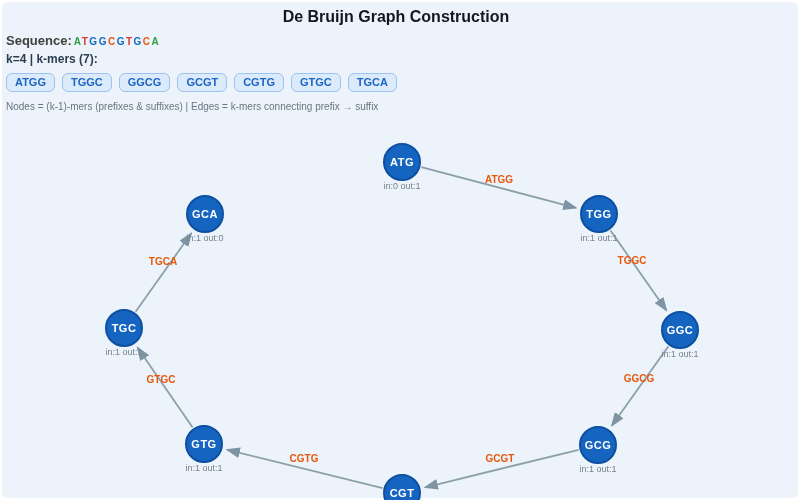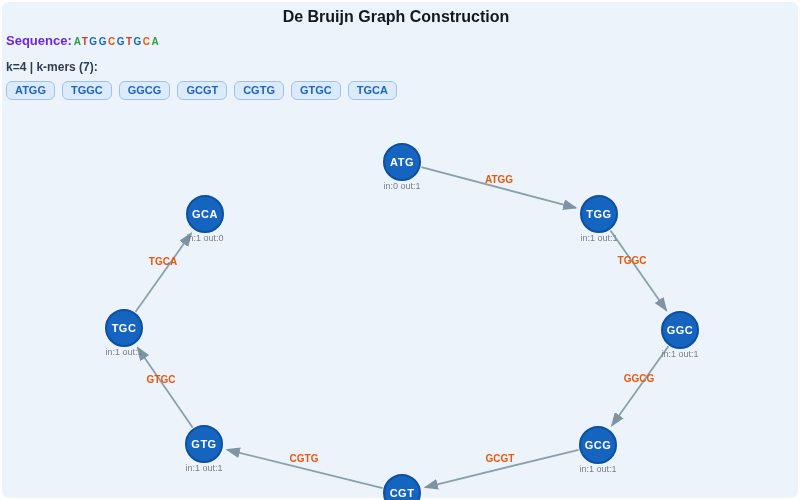--- a/index.html
+++ b/index.html
@@ -32,30 +32,30 @@
     color: #13181e;
   }
   .seq-row {
     margin-top: 7px;
     display: flex;
     align-items: baseline;
   }
   .seq-label {
     font-size: 13px;
     font-weight: bold;
-    color: #6d28d9;
+    color: #404040;
   }
   .seq-bases {
     font-size: 10px;
     font-weight: bold;
     letter-spacing: 1.5px;
     margin-left: 2px;
   }
   .kmer-header {
-    margin-top: 12px;
+    margin-top: 4px;
     font-size: 12px;
     font-weight: bold;
     color: #2c3e50;
   }
   .chips {
     margin-top: 7px;
     display: flex;
     gap: 7px;
   }
   .chip {
@@ -191,15 +191,16 @@
     <div class="chips" id="chips">
         <span class="chip">ATGG</span>
         <span class="chip">TGGC</span>
         <span class="chip">GGCG</span>
         <span class="chip">GCGT</span>
         <span class="chip">CGTG</span>
         <span class="chip">GTGC</span>
         <span class="chip">TGCA</span>
       </div>
 
+    <div class="note">Nodes = (k-1)-mers (prefixes &amp; suffixes) | Edges = k-mers connecting prefix → suffix</div>
   </div>
 
 </div>
 
 </body></html>

